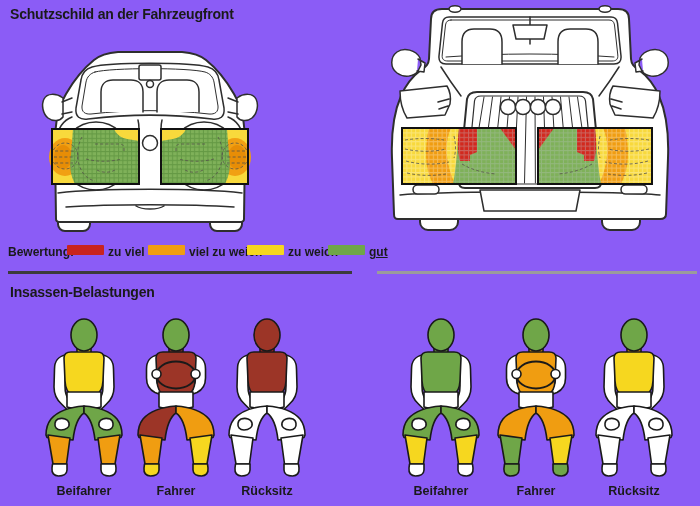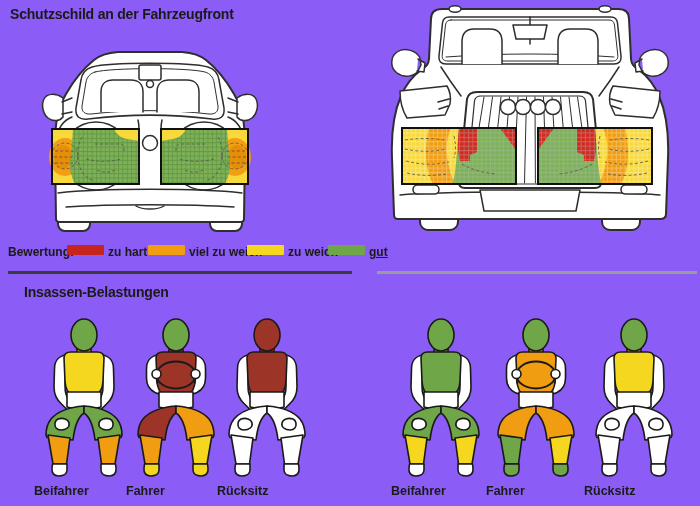--- a/index.html
+++ b/index.html
@@ -1,35 +1,35 @@
 <!DOCTYPE html>
 <html><head>
 <meta charset="utf-8">
 <style>
   html,body{margin:0;padding:0;background:#fff;}
   .page{position:relative;width:700px;height:506px;background:#8b5cf6;overflow:hidden;
         font-family:"Liberation Sans",sans-serif;color:#1a1a1a;}
   .sec-title{position:absolute;font-size:14px;font-weight:700;letter-spacing:-0.2px;}
   #title-front{left:10px;top:6px;}
-  #title-occ{left:24px;top:284px;}
+  #title-occ{left:10px;top:284px;}
   #cars{position:absolute;left:0;top:0;}
   .legend{position:absolute;left:0;top:245px;width:700px;height:16px;font-size:12px;font-weight:700;}
   .legend span{position:absolute;top:0;white-space:nowrap;}
   .sw{position:absolute;top:3px;width:37px;height:10px;border-radius:1px;}
   #lg-label{left:8px;}
   #sw0{left:67px;} #lt0{left:108px;}
   #sw1{left:148px;} #lt1{left:189px;}
   #sw2{left:247px;} #lt2{left:288px;}
   #sw3{left:328px;} #lt3{left:369px;text-decoration:underline;}
   .divider{position:absolute;top:271px;height:2.5px;}
   #div-left{left:8px;width:344px;background:#3b3b3b;}
   #div-right{left:377px;width:320px;background:#9b9b9b;}
   .dummy{position:absolute;top:318px;width:100px;}
   .fig{width:100px;height:160px;}
-  .dlabel{text-align:left;margin-top:6px;font-size:12.5px;font-weight:700;}
+  .dlabel{text-align:center;margin-top:6px;font-size:12.5px;font-weight:700;}
 </style>
 </head>
 <body>
 
 <div class="page">
 
   <div class="sec-title" id="title-front">Schutzschild an der Fahrzeugfront</div>
 
   <svg id="cars" width="700" height="244" viewBox="0 0 700 244">
     <defs>
@@ -166,21 +166,21 @@
         <rect x="0" y="0" width="114" height="56" fill="url(#gridW)"></rect>
         <path d="M3 12 C16 10 30 10 42 12 M3 21 C16 24 32 24 44 21 M4 33 C18 37 34 37 47 34 M5 45 C18 48 32 48 44 46" stroke="#55544a" stroke-width="0.9" stroke-dasharray="3 2.2" fill="none" opacity="0.9"></path>
         <path d="M52 8 C54 16 54 24 52 30 M60 36 C70 42 82 45 94 46" stroke="#55544a" stroke-width="0.9" stroke-dasharray="3 2.2" fill="none" opacity="0.9"></path>
         <rect x="0" y="0" width="114" height="56" fill="none" stroke="#111" stroke-width="2"></rect>
       </g>
   </svg>
 
   <div class="legend">
     <span id="lg-label">Bewertung:</span>
     <span class="sw" id="sw0" style="background: rgb(200, 36, 30);"></span>
-    <span id="lt0">zu hart</span>
+    <span id="lt0">zu viel</span>
     <span class="sw" id="sw1" style="background: rgb(240, 157, 17);"></span>
     <span id="lt1">viel zu weich</span>
     <span class="sw" id="sw2" style="background: rgb(246, 215, 31);"></span>
     <span id="lt2">zu weich</span>
     <span class="sw" id="sw3" style="background: rgb(111, 166, 72);"></span>
     <span id="lt3">gut</span>
   </div>
 
   <div class="divider" id="div-left"></div>
   <div class="divider" id="div-right"></div>

